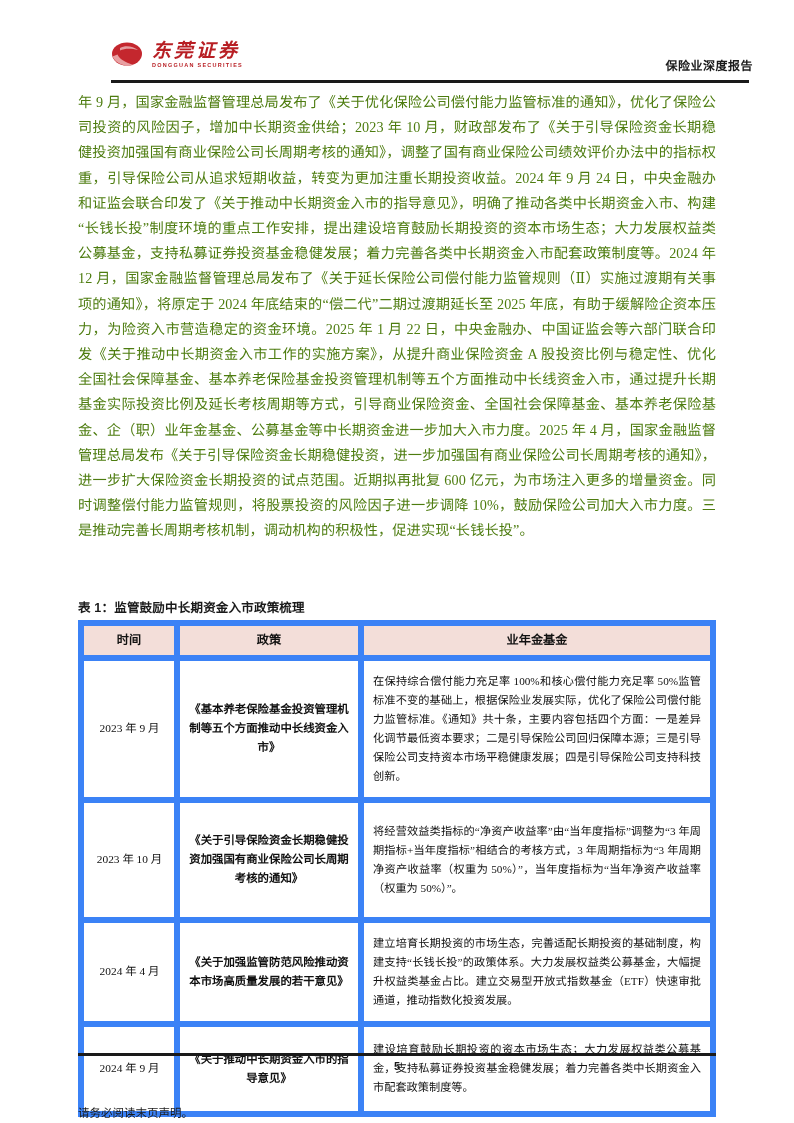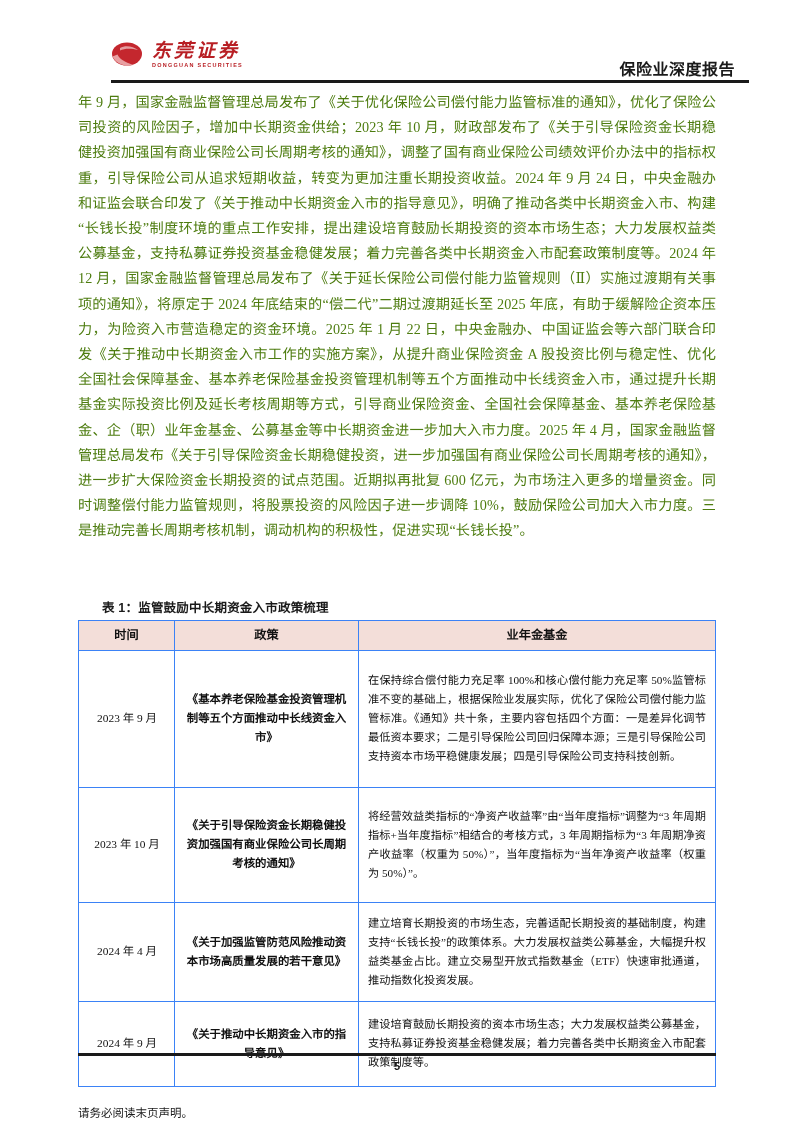--- a/index.html
+++ b/index.html
@@ -60,24 +60,24 @@
   .logo-en {
     font-family: "Liberation Sans", sans-serif;
     font-size: 5.5px;
     font-weight: 700;
     color: #b81f24;
     letter-spacing: 1.25px;
     margin-top: 3px;
   }
   .header-title {
     position: absolute;
-    right: 92px;
+    right: 74px;
     top: 56px;
     font-family: Liberation Serif, serif;
-    font-size: 16px;
+    font-size: 12px;
     font-weight: 700;
     color: #1a1a1a;
     letter-spacing: 0.5px;
   }
   .header-rule {
     position: absolute;
     left: 78px;
     top: 80px;
     width: 638px;
     height: 2.5px;
@@ -102,35 +102,34 @@
   
   .table-caption {
     position: absolute;
     left: 78px;
     top: 597px;
     font-family: "Liberation Sans", sans-serif;
     font-size: 12.5px;
     font-weight: 700;
     color: #1a1a1a;
     letter-spacing: 0.2px;
-    margin-left: 24px;
   }
 
   
   .policy-table {
     position: absolute;
     left: 78px;
     top: 620px;
     width: 638px;
     border-collapse: collapse;
     table-layout: fixed;
   }
   .policy-table th,
   .policy-table td {
-    border: 1px solid #3b82f6;
+    border: 6px solid #3b82f6;
     padding: 6px 7px;
     vertical-align: middle;
     font-size: 11.2px;
     line-height: 18.6px;
     color: #111111;
   }
   .policy-table thead th {
     background: #f3ded9;
     text-align: center;
     font-weight: 700;

